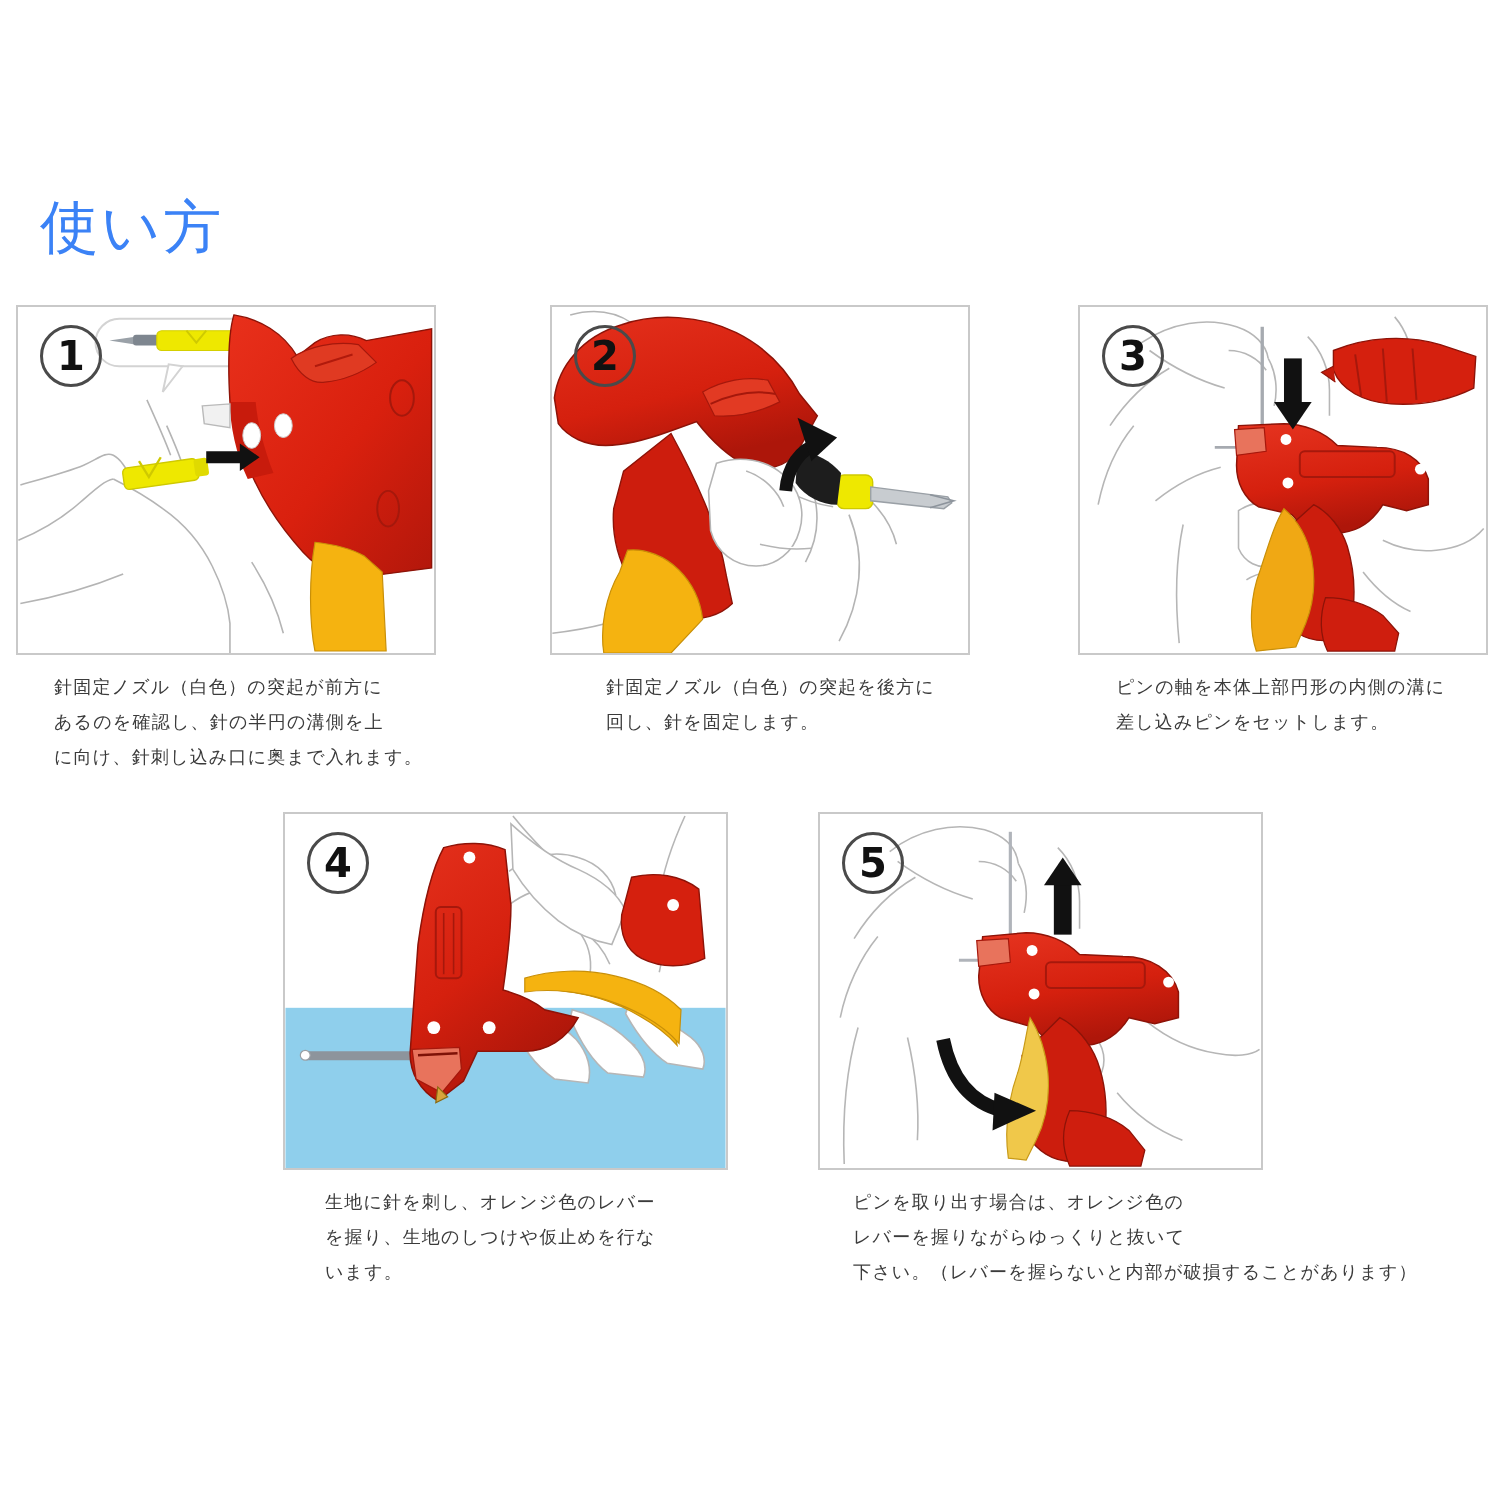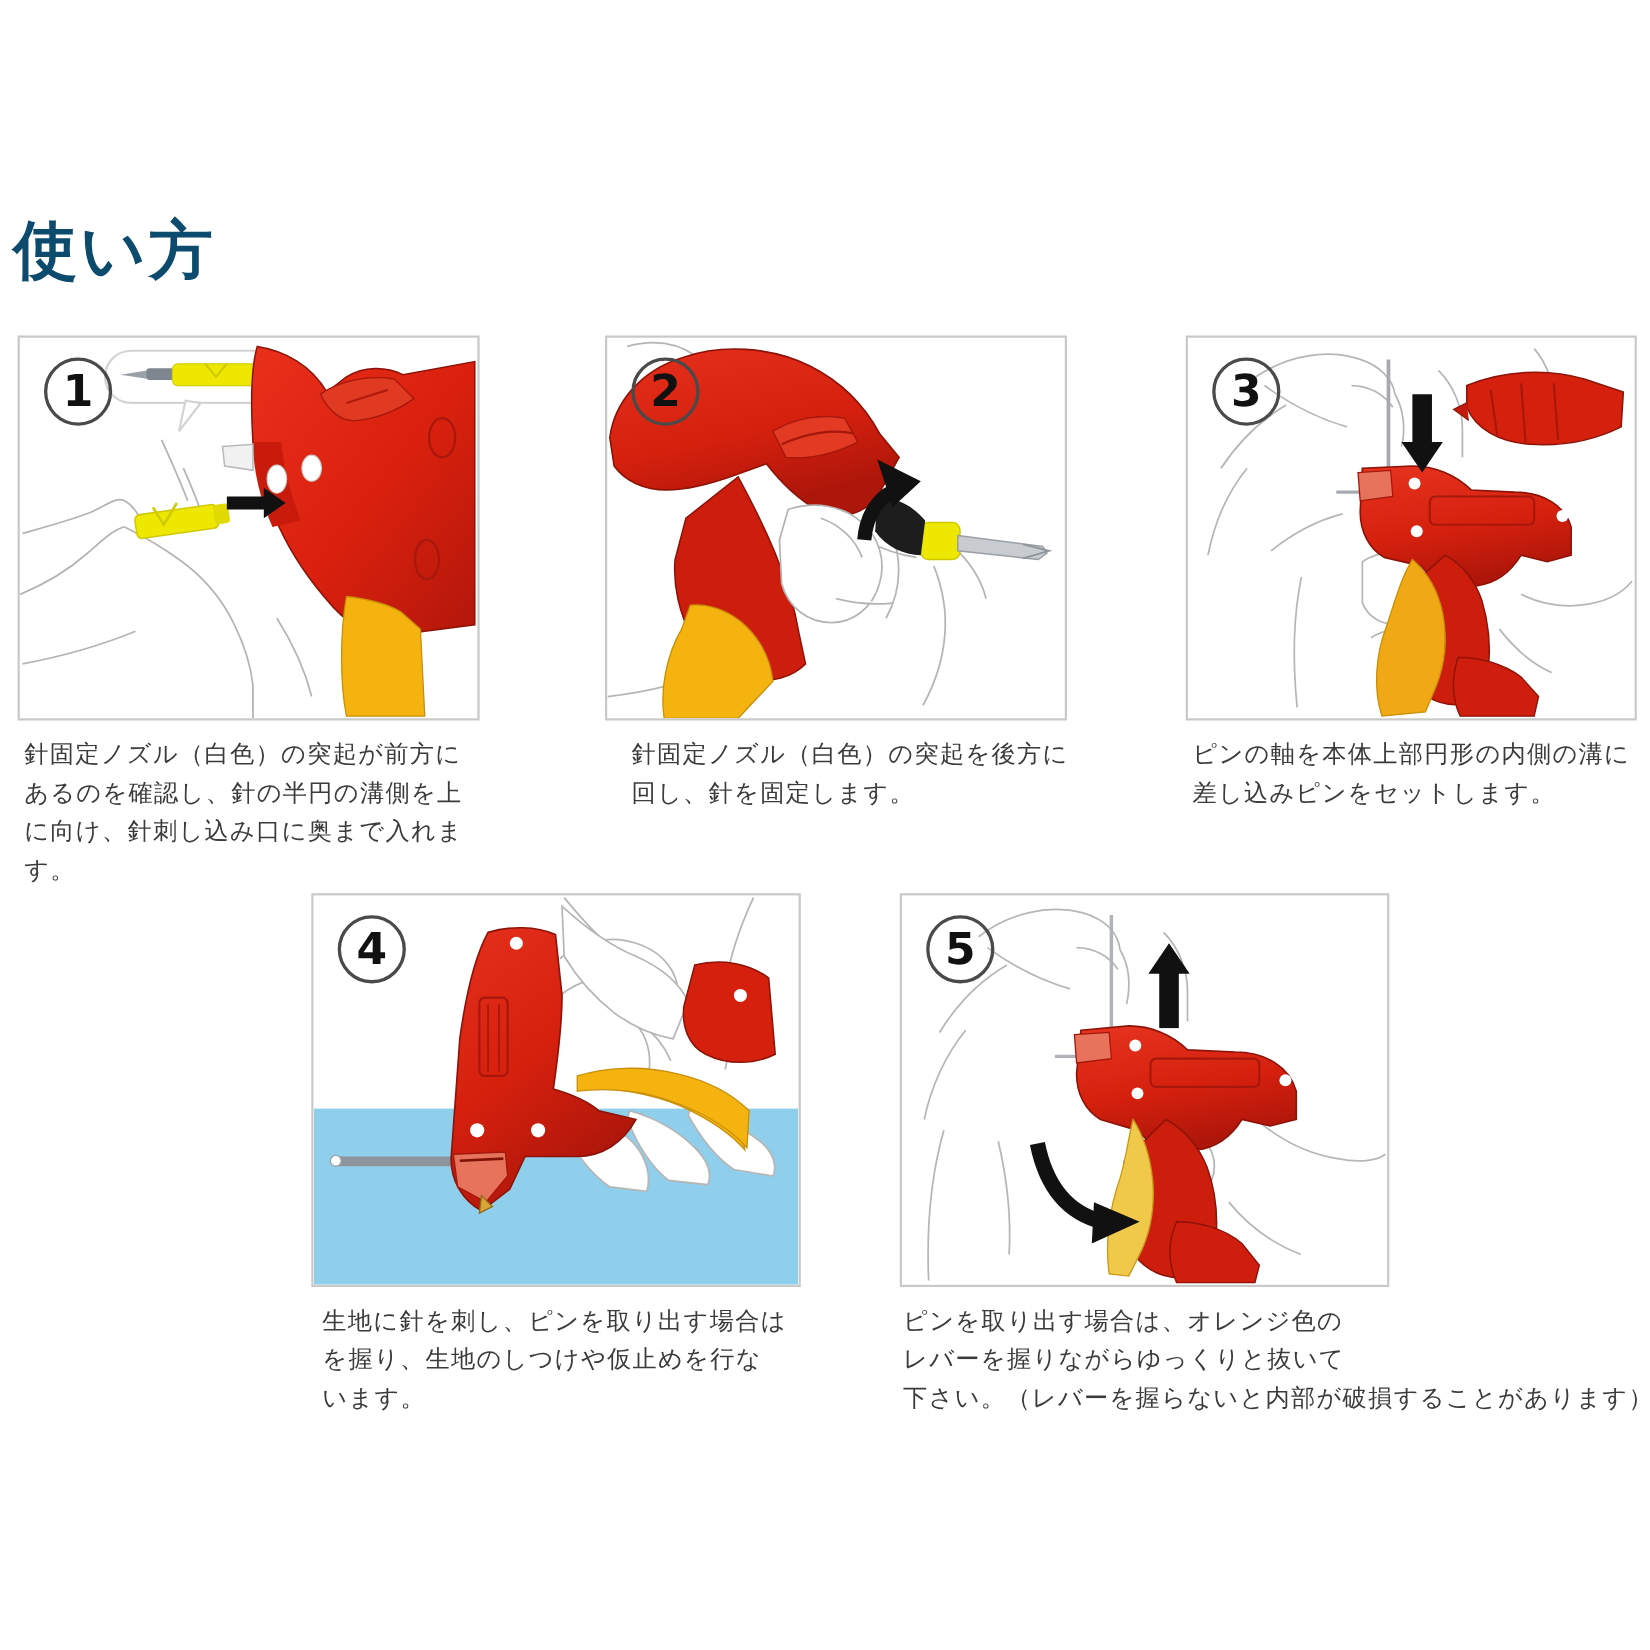--- a/index.html
+++ b/index.html
@@ -16,25 +16,25 @@
   }
   .page {
     position: absolute;
     inset: 0;
     background: #ffffff;
   }
 
   
   .page-title {
     position: absolute;
-    left: 12px;
+    left: 40px;
     top: 198px;
     font-size: 58px;
-    font-weight: 700;
-    color: #0c4a6e;
+    font-weight: 400;
+    color: #3b82f6;
     letter-spacing: 3px;
     line-height: 1;
     font-family: "DejaVu Sans", "Liberation Sans", sans-serif;
   }
 
   
   .step {
     position: absolute;
   }
   .panel {
@@ -42,25 +42,26 @@
     left: 0;
     top: 0;
     background: #ffffff;
     border: 2px solid #c9c9c9;
     box-sizing: border-box;
     overflow: hidden;
   }
   .caption {
     position: absolute;
     font-family: "DejaVu Sans", "Liberation Sans", sans-serif;
-    font-size: 22px;
+    font-size: 18px;
     line-height: 35px;
     color: #3b3b3b;
     letter-spacing: 1.2px;
     white-space: pre-line;
+    margin-left: 32px;
   }
 
   
   #step1 { left: 16px;   top: 305px; width: 420px; }
   #step1 .panel { width: 420px; height: 350px; }
   #step1 .caption { left: 6px; top: 364px; width: 430px; }
 
   #step2 { left: 550px;  top: 305px; width: 420px; }
   #step2 .panel { width: 420px; height: 350px; }
   #step2 .caption { left: 24px; top: 364px; width: 430px; }
@@ -356,21 +357,21 @@
           <path d="M154 276 L164 286 L152 292 Z" fill="#d9a43a" stroke="#8a6a12" stroke-width="1.2"></path>
 
           <path d="M246 178 C276 176 310 182 338 194 C364 206 384 220 396 234 L392 208 C378 192 356 180 332 174 C302 166 270 166 246 172 Z" fill="#f5b310" stroke="#c88f08" stroke-width="1.2"></path>
           <path d="M242 180 C272 176 306 180 336 192 C362 202 384 216 398 232 L400 198 C384 182 360 170 334 164 C302 156 268 158 242 166 Z" fill="#f5b310" stroke="#c88f08" stroke-width="1.2"></path>
 
           <path d="M350 64 C374 58 400 62 418 76 L424 146 C404 156 380 156 360 146 C344 138 338 120 340 102 Z" fill="#d5200e" stroke="#8d1308" stroke-width="1.4"></path>
           <circle cx="392" cy="92" r="6" fill="#ffffff"></circle>
         </svg>
       </div>
     </div>
-    <div class="caption">生地に針を刺し、ピンを取り出す場合は
+    <div class="caption">生地に針を刺し、オレンジ色のレバー
 を握り、生地のしつけや仮止めを行な
 います。</div>
   </div>
 
   <div class="step" id="step5">
     <div class="panel">
       <div class="badge-num">5</div>
       <div class="art">
         <svg viewBox="0 0 445 358" xmlns="http://www.w3.org/2000/svg">
           <defs>

